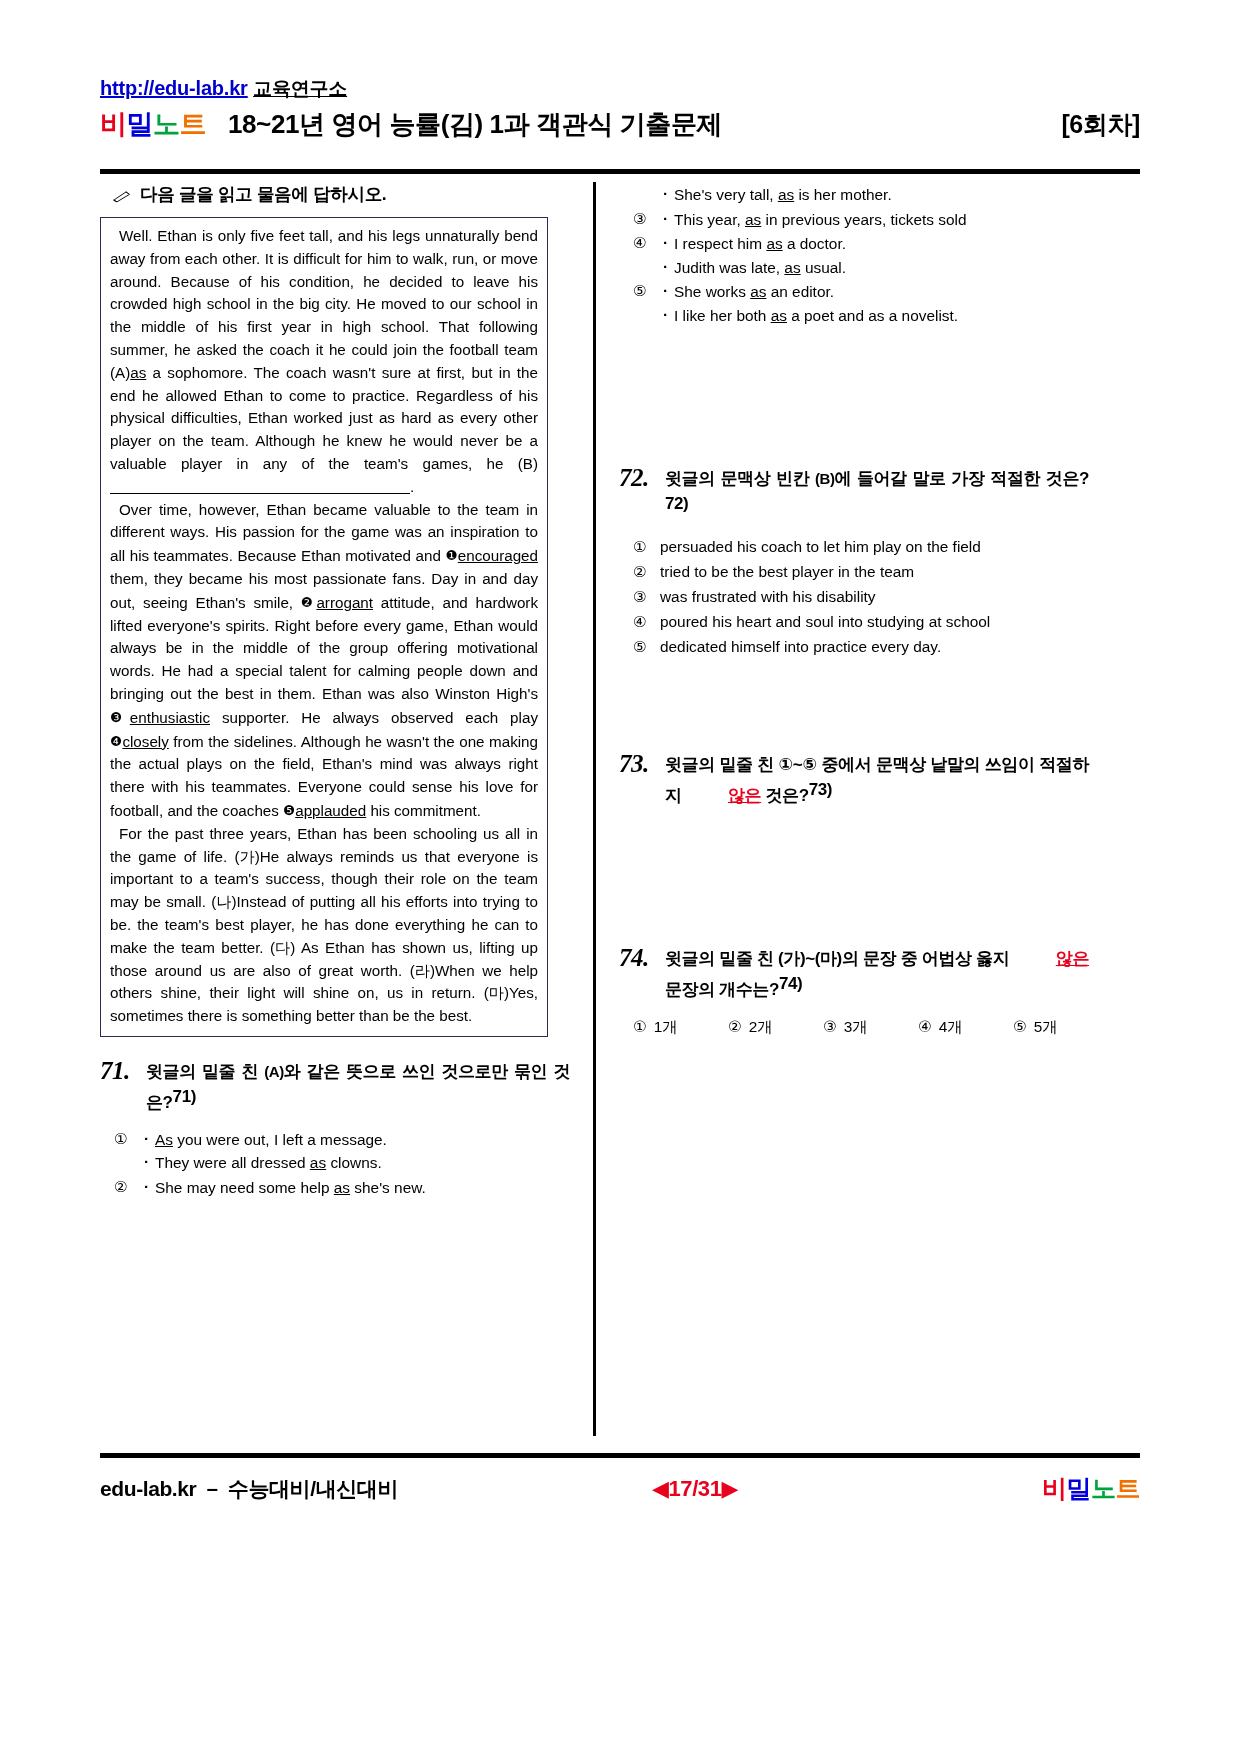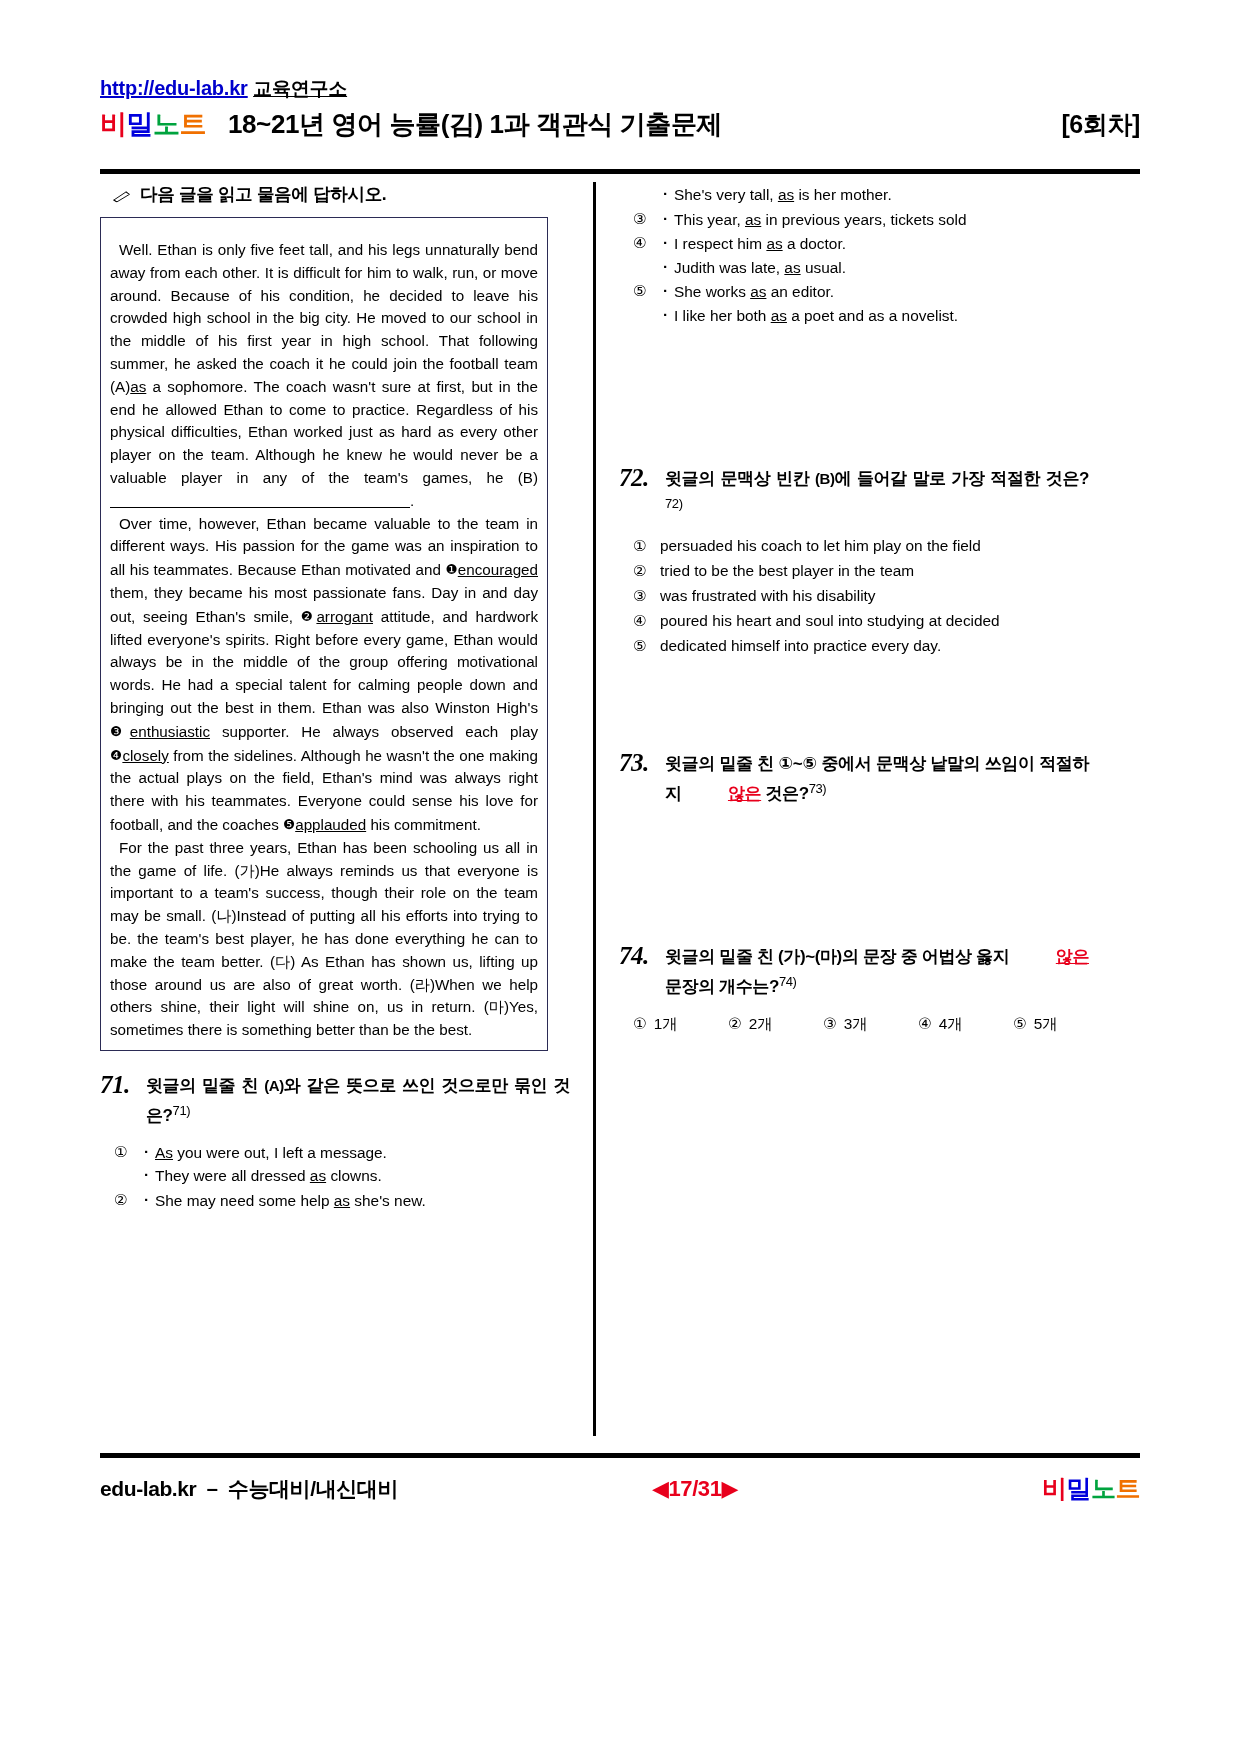--- a/index.html
+++ b/index.html
@@ -122,21 +122,21 @@
     font-weight: bold;
     letter-spacing: -0.3px;
     margin-left: 12px;
     margin-bottom: 11px;
   }
   .pencil-icon { width: 20px; height: 14px; display:inline-block; }
 
   
   .passage-box {
     border: 1.5px solid #2b2b55;
-    padding: 21px 9px 8px 9px;
+    padding: 7px 9px 8px 9px;
     box-sizing: border-box;
     width: 448px;
   }
   .passage-p {
     font-size: 15.2px;
     line-height: 22.8px;
     text-align: justify;
     text-justify: inter-word;
     letter-spacing: 0px;
     margin: 0;
@@ -178,23 +178,23 @@
   .q-text {
     font-size: 17px;
     font-weight: bold;
     line-height: 25px;
     letter-spacing: -0.4px;
     flex: 1;
     text-align: justify;
     text-justify: inter-word;
   }
   .q-text .sup {
-    font-size: 13px;
+    font-size: 17px;
     vertical-align: 6px;
-    font-weight: normal;
+    font-weight: bold;
   }
   .q-text .paren { font-size: 15px; }
   .q-text .neg {
     color: #E8001C;
     text-decoration: underline;
     margin-left: 42px;
   }
 
   .choices {
     margin-top: 13px;
@@ -427,21 +427,21 @@
           <div class="choice-plain">
             <span class="cp-mark">②</span>
             <span class="cp-body">tried to be the best player in the team</span>
           </div>
           <div class="choice-plain">
             <span class="cp-mark">③</span>
             <span class="cp-body">was frustrated with his disability</span>
           </div>
           <div class="choice-plain">
             <span class="cp-mark">④</span>
-            <span class="cp-body">poured his heart and soul into studying at decided</span>
+            <span class="cp-body">poured his heart and soul into studying at school</span>
           </div>
           <div class="choice-plain">
             <span class="cp-mark">⑤</span>
             <span class="cp-body">dedicated himself into practice every day.</span>
           </div>
         </div>
       </div>
 
       <div class="spacer-md"></div>
 

